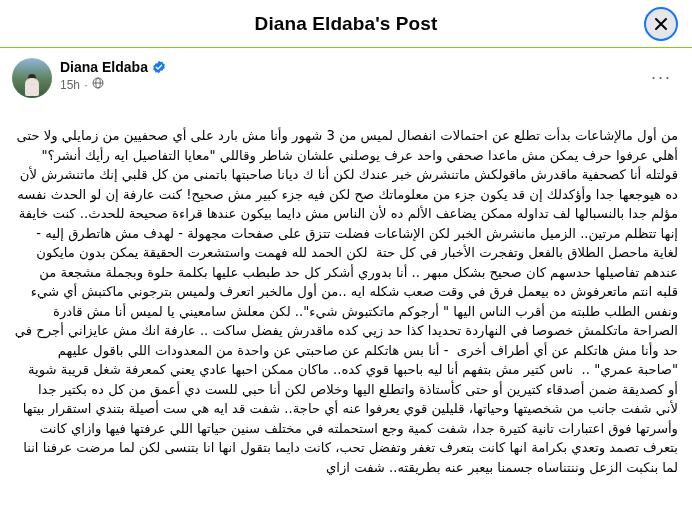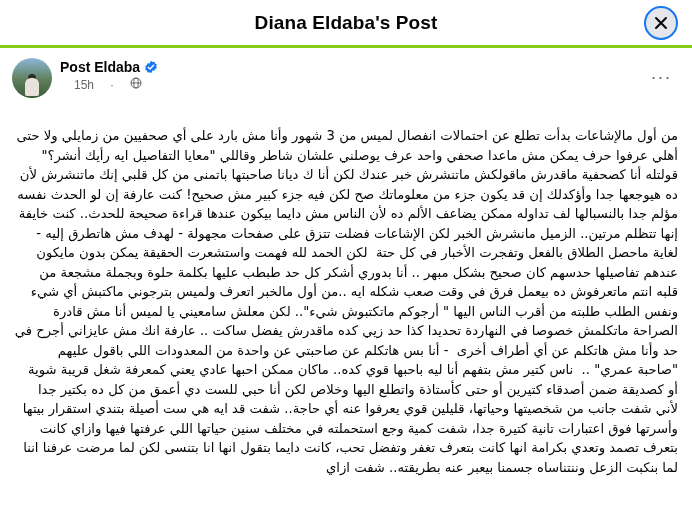--- a/index.html
+++ b/index.html
@@ -12,21 +12,21 @@
   #screen {
     width: 692px;
     height: 508px;
     position: relative;
     background: #ffffff;
     overflow: hidden;
   }
   
   .header {
     height: 48px;
-    border-bottom: 3px solid #84cc16;
+    border-bottom: 1px solid #84cc16;
     display: flex;
     align-items: center;
     justify-content: center;
     position: relative;
     background: #ffffff;
   }
   .header-title {
     font-size: 19px;
     font-weight: bold;
     color: #050505;
@@ -106,25 +106,24 @@
     color: #050505;
   }
   .verified {
     width: 14px;
     height: 14px;
     display: inline-block;
   }
   .meta-row {
     display: flex;
     align-items: center;
-    gap: 16px;
+    gap: 4px;
     margin-top: 2px;
     font-size: 12px;
     color: #65676b;
-    margin-left: 14px;
   }
   .globe-icon { display: block; }
   .dot { font-size: 12px; color: #65676b; line-height: 1; }
   .menu-button {
     position: absolute;
     right: 4px;
     top: 4px;
     width: 30px;
     height: 30px;
     border-radius: 50%;
@@ -166,21 +165,21 @@
   </div>
 
   <div class="post">
     <div class="post-head">
       <div class="avatar">
         <div class="head"></div>
         <div class="person"></div>
       </div>
       <div class="name-block">
         <div class="author-row">
-          <span class="author-name">Post Eldaba</span>
+          <span class="author-name">Diana Eldaba</span>
           <span class="verified">
             <svg width="14" height="14" viewBox="0 0 20 20">
               <path d="M10 1 l2.2 1.7 2.7-.3 1 2.6 2.4 1.3-.8 2.6.8 2.6-2.4 1.3-1 2.6-2.7-.3L10 19l-2.2-1.6-2.7.3-1-2.6L1.7 13.8l.8-2.6-.8-2.6 2.4-1.3 1-2.6 2.7.3z" fill="#1877f2"></path>
               <path d="M6 10.2 l2.6 2.6 5-5.2" stroke="#ffffff" stroke-width="2" fill="none" stroke-linecap="round" stroke-linejoin="round"></path>
             </svg>
           </span>
         </div>
         <div class="meta-row">
           <span>15h</span>
           <span class="dot">·</span>

